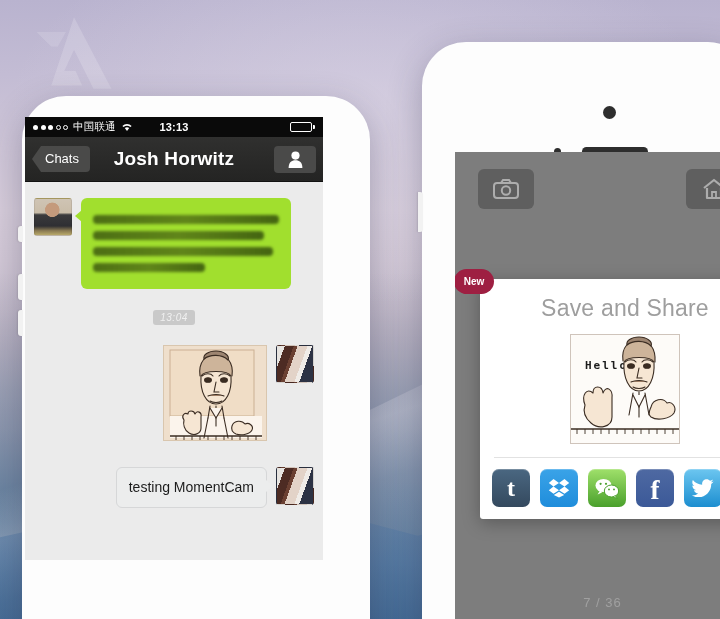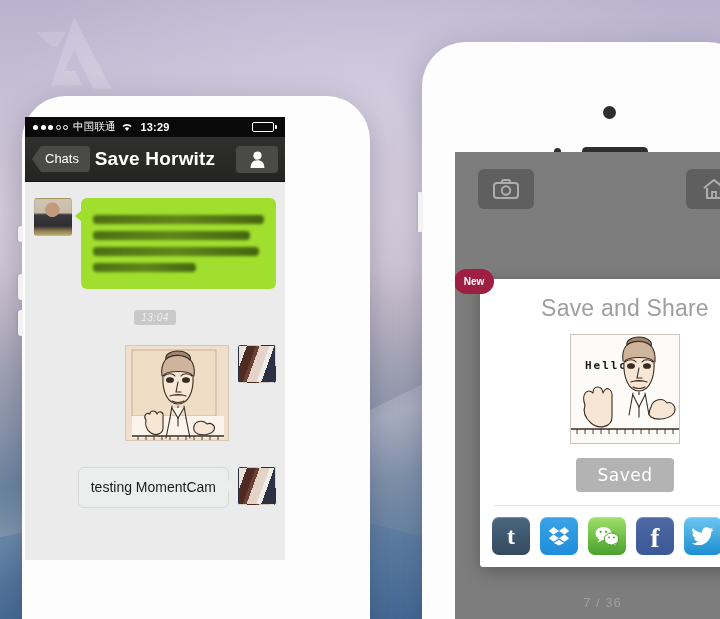--- a/index.html
+++ b/index.html
@@ -146,21 +146,21 @@
     width: 5px;
     background: #f2f2f2;
     border-radius: 0 3px 3px 0;
   }
 
   
   #screen-left {
     position: absolute;
     left: 25px;
     top: 117px;
-    width: 260px;
+    width: 298px;
     height: 443px;
     overflow: hidden;
     background: #ededed;
   }
   .statusbar {
     height: 20px;
     background: #0a0a0a;
     display: flex;
     align-items: center;
     padding: 0 8px;
@@ -512,33 +512,33 @@
           <span class="sb-dot"></span>
           <span class="sb-dot"></span>
         <span class="sb-dot hollow"></span>
           <span class="sb-dot hollow"></span>
       </div>
       <span class="sb-carrier">中国联通</span>
       <svg class="sb-wifi" viewBox="0 0 14 11">
         <path d="M7 10.2 L4.4 6.6 A4.4 4.4 0 0 1 9.6 6.6 Z" fill="#fff"></path>
         <path d="M1.6 4.2 A8 8 0 0 1 12.4 4.2 L11 5.6 A6.2 6.2 0 0 0 3 5.6 Z" fill="#fff"></path>
       </svg>
-      <span class="sb-time">13:29</span>
+      <span class="sb-time">13:13</span>
       <span class="sb-battery">
         <span class="sb-batt-body"><span class="sb-batt-fill"></span></span>
         <span class="sb-batt-tip"></span>
       </span>
     </div>
 
     <div class="navbar">
       <div class="nav-back">
         <span class="nav-back-arrow"></span>
         <span class="nav-back-body">Chats</span>
       </div>
-      <div class="nav-title">Save Horwitz</div>
+      <div class="nav-title">Josh Horwitz</div>
       <div class="nav-profile">
         <svg width="15" height="17" viewBox="0 0 15 17">
           <circle cx="7.5" cy="4.6" r="4.1" fill="#fff"></circle>
           <path d="M0.6 17 C0.6 11.4 3.6 9.2 7.5 9.2 C11.4 9.2 14.4 11.4 14.4 17 Z" fill="#fff"></path>
         </svg>
       </div>
     </div>
 
     <div class="chat-area">
 
@@ -654,21 +654,20 @@
             <path d="M14 70 C10 60 16 52 22 58 C22 50 31 50 32 58 C35 50 42 54 41 63 L41 82 C41 92 28 95 20 88 C13 82 12 76 14 70Z"></path>
             <path d="M80 72 C82 64 92 62 96 68 C101 66 106 72 103 78 C99 84 86 86 80 82 C76 79 79 75 80 72Z"></path>
           </g>
           <path d="M0 94 L110 94" stroke="#3a2c22" stroke-width="1.5"></path>
           <g stroke="#3a2c22" stroke-width="0.9">
             <path d="M6 94 L6 99 M14 94 L14 99 M22 94 L22 99 M30 94 L30 99 M38 94 L38 99 M46 94 L46 99 M54 94 L54 99 M62 94 L62 99 M70 94 L70 99 M78 94 L78 99 M86 94 L86 99 M94 94 L94 99 M102 94 L102 99"></path>
           </g>
         </svg>
       </div>
 
-      <div class="saved-btn">Saved</div>
 
       <div class="share-divider"></div>
 
       <div class="share-icons">
         <div class="share-icon si-tumblr">
           <span style="font-family:'Liberation Serif',serif;font-size:24px;">t</span>
         </div>
         <div class="share-icon si-dropbox">
           <svg width="22" height="20" viewBox="0 0 22 20">
             <path d="M5.5 1 L0.8 5 L5.5 8.6 L11 5 Z M16.5 1 L11 5 L16.5 8.6 L21.2 5 Z M0.8 12.2 L5.5 8.6 L11 12.2 L5.5 15.8 Z M21.2 12.2 L16.5 8.6 L11 12.2 L16.5 15.8 Z M5.8 17 L11 13.8 L16.2 17 L11 19.6 Z" fill="#fff"></path>

